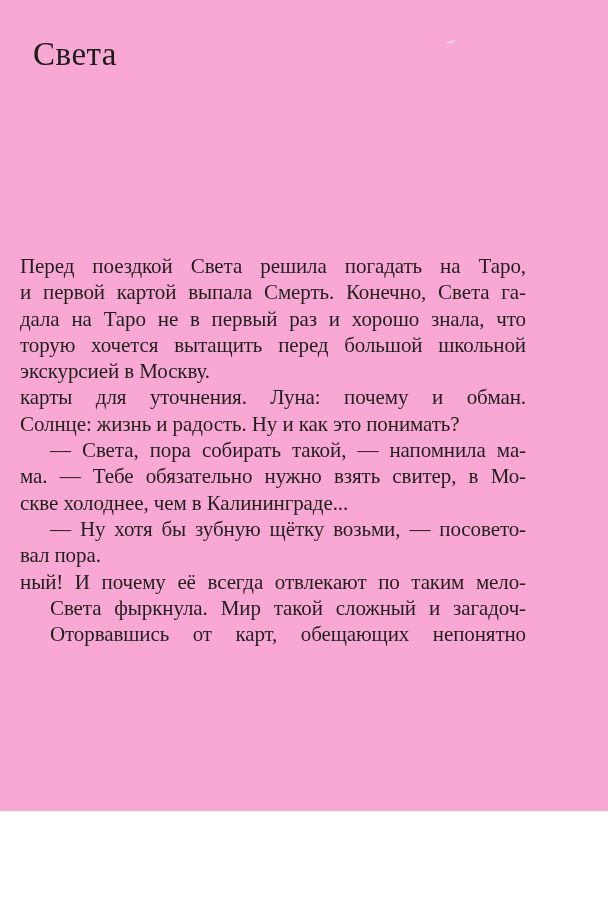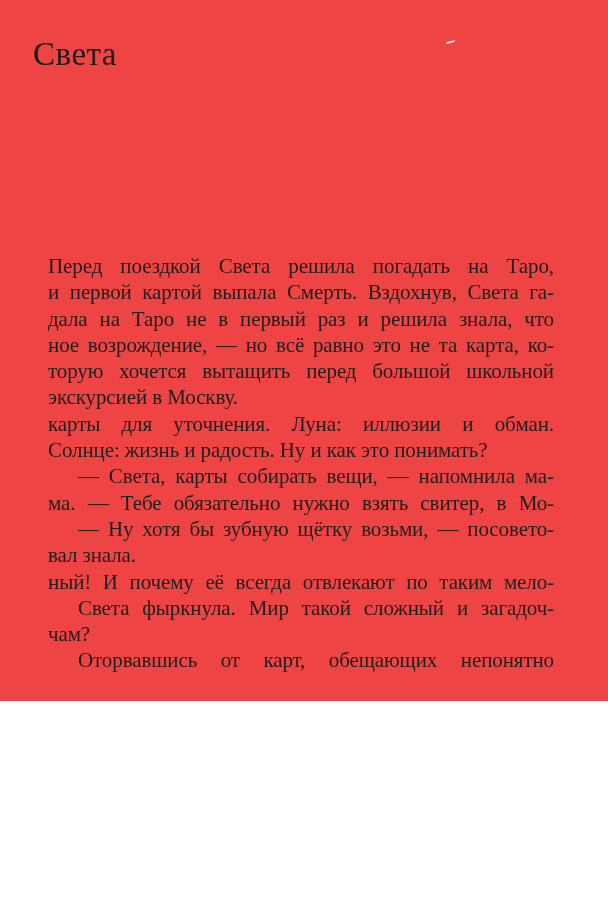--- a/index.html
+++ b/index.html
@@ -3,22 +3,22 @@
 <meta charset="utf-8">
 <style>
   html, body {
     margin: 0;
     padding: 0;
     background: #ffffff;
   }
   .book-page {
     position: relative;
     width: 608px;
-    height: 701px;
-    background: #ef4444;
+    height: 811px;
+    background: #f9a8d4;
     overflow: hidden;
     font-family: "Liberation Serif", "DejaVu Serif", serif;
     color: #1f1f1f;
   }
   .chapter-title {
     position: absolute;
     left: 33px;
     top: 36px;
     margin: 0;
     font-size: 33px;
@@ -31,21 +31,21 @@
     left: 446px;
     top: 41px;
     width: 9px;
     height: 2px;
     background: #e2e2e2;
     transform: rotate(-14deg);
     border-radius: 1px;
   }
   .body-text {
     position: absolute;
-    left: 48px;
+    left: 20px;
     top: 253px;
     width: 506px;
     font-size: 21px;
     line-height: 26.3px;
     letter-spacing: -0.1px;
   }
   .paragraph {
     margin: 0;
   }
   .line {
@@ -74,42 +74,41 @@
 <body>
 
 <div class="book-page">
   <h1 class="chapter-title">Света</h1>
 
   <div class="scan-artifact"></div>
 
   <div class="body-text" id="body-text">
       <div class="paragraph">
         <div class="line">Перед поездкой Света решила погадать на Таро,</div>
-        <div class="line">и первой картой выпала Смерть. Вздохнув, Света га-</div>
-        <div class="line">дала на Таро не в первый раз и решила знала, что</div>
-        <div class="line">ное возрождение, — но всё равно это не та карта, ко-</div>
+        <div class="line">и первой картой выпала Смерть. Конечно, Света га-</div>
+        <div class="line">дала на Таро не в первый раз и хорошо знала, что</div>
         <div class="line">торую хочется вытащить перед большой школьной</div>
         <div class="line last-line">экскурсией в Москву.</div>
       </div>
       <div class="paragraph">
-        <div class="line">карты для уточнения. Луна: иллюзии и обман.</div>
+        <div class="line">карты для уточнения. Луна: почему и обман.</div>
         <div class="line last-line">Солнце: жизнь и радость. Ну и как это понимать?</div>
       </div>
       <div class="paragraph">
-        <div class="line first-indent">— Света, карты собирать вещи, — напомнила ма-</div>
+        <div class="line first-indent">— Света, пора собирать такой, — напомнила ма-</div>
         <div class="line">ма. — Тебе обязательно нужно взять свитер, в Мо-</div>
+        <div class="line last-line">скве холоднее, чем в Калининграде...</div>
       </div>
       <div class="paragraph">
         <div class="line first-indent">— Ну хотя бы зубную щётку возьми, — посовето-</div>
-        <div class="line last-line">вал знала.</div>
+        <div class="line last-line">вал пора.</div>
       </div>
       <div class="paragraph">
         <div class="line">ный! И почему её всегда отвлекают по таким мело-</div>
         <div class="line first-indent">Света фыркнула. Мир такой сложный и загадоч-</div>
-        <div class="line last-line">чам?</div>
       </div>
       <div class="paragraph">
         <div class="line first-indent">Оторвавшись от карт, обещающих непонятно</div>
       </div>
     </div>
 
   <div class="page-number">7</div>
 </div>
 
 </body></html>

